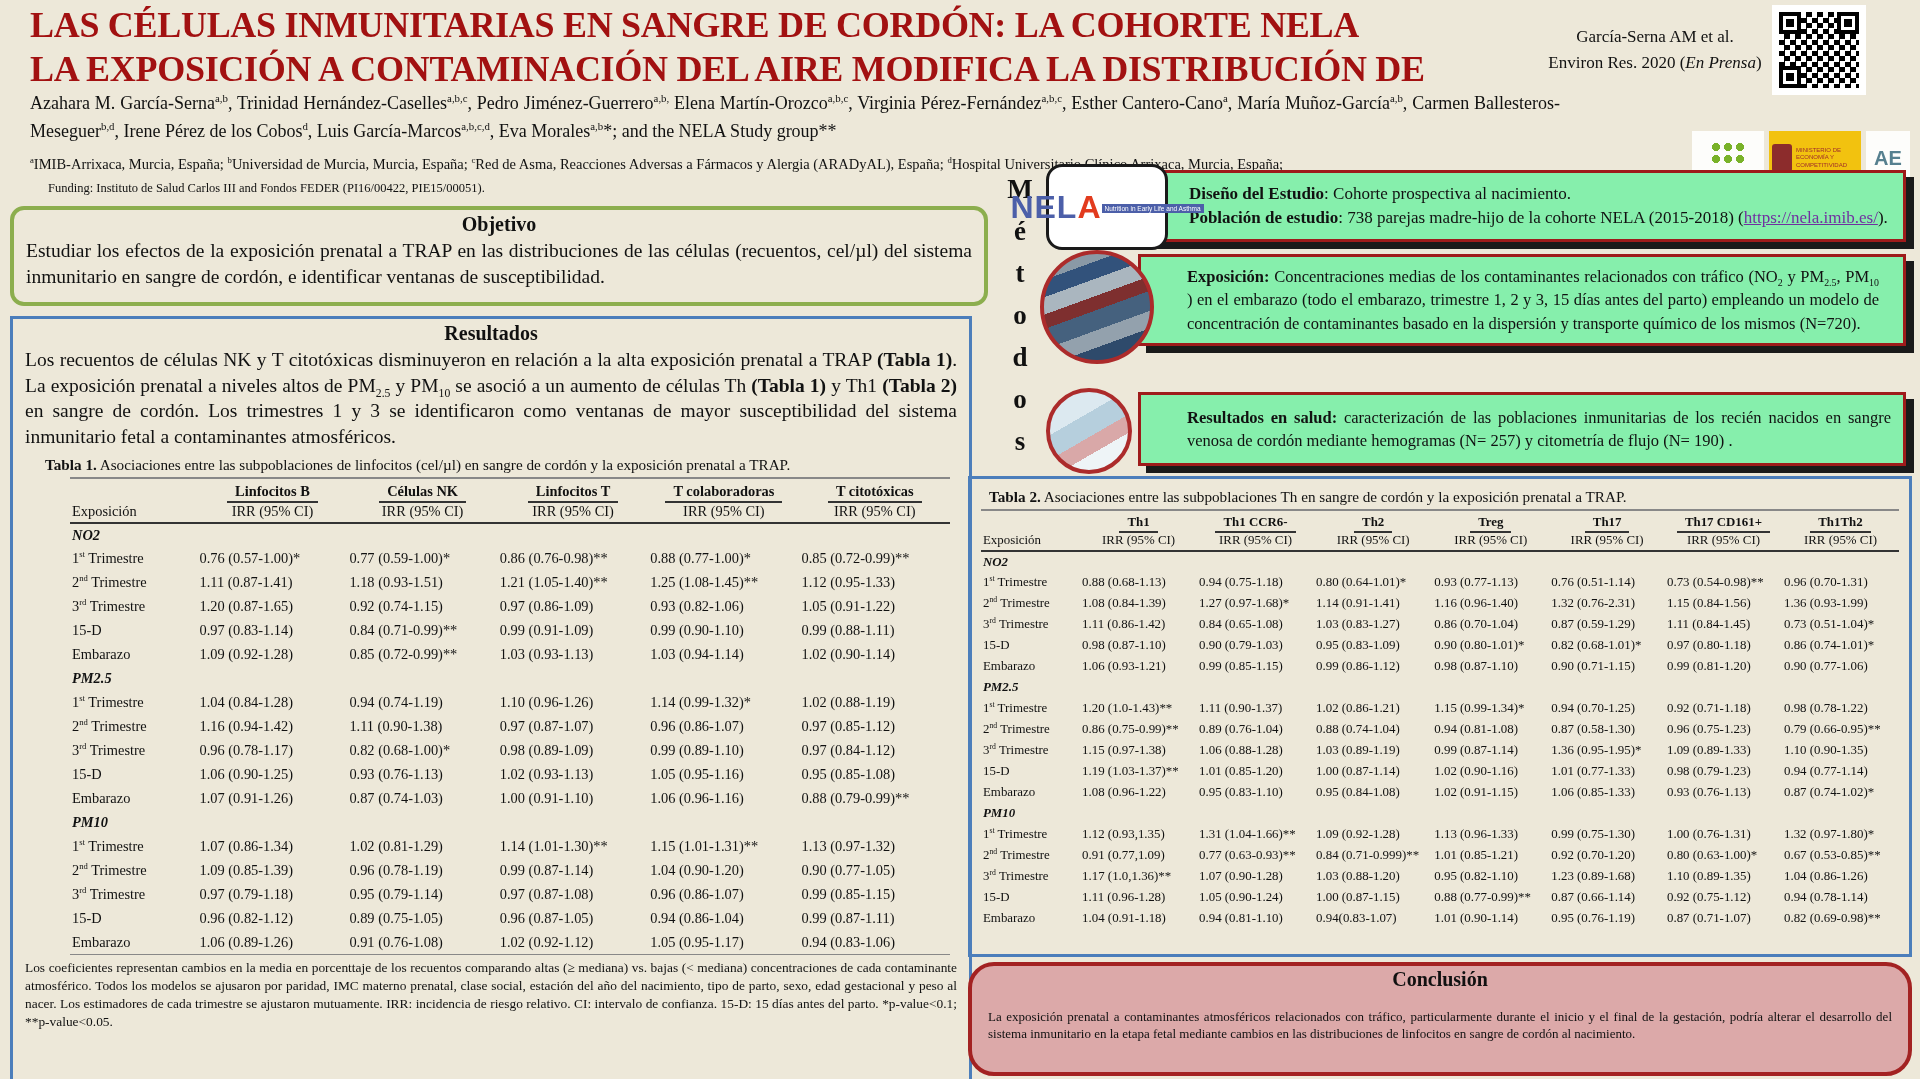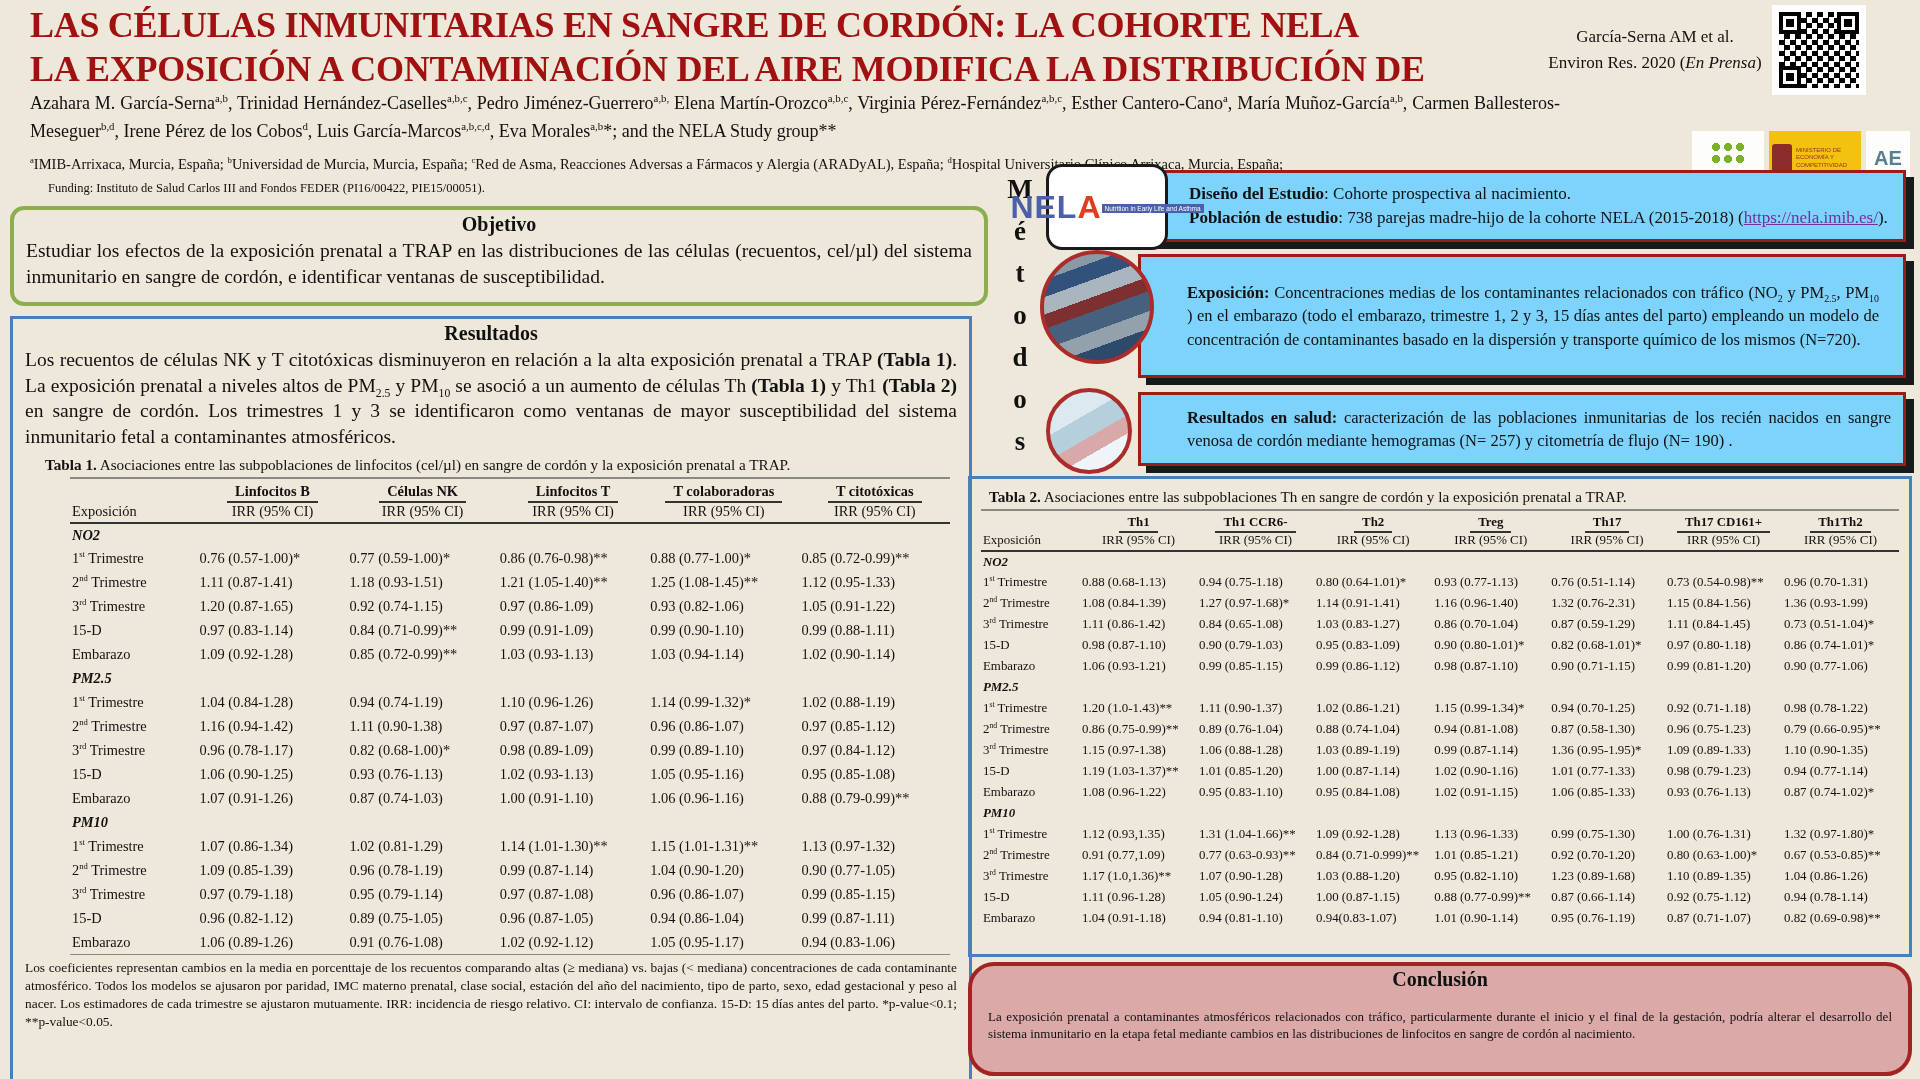--- a/index.html
+++ b/index.html
@@ -59,25 +59,25 @@
   
   .met-vert{position:absolute;left:1003px;top:168px;width:34px;text-align:center;
     font-size:27px;font-weight:bold;line-height:42px;}
   .nela-logo{position:absolute;left:1046px;top:164px;width:122px;height:86px;background:#fff;
     border:3px solid #1a1a1a;border-radius:16px;z-index:3;display:flex;flex-direction:row;
     align-items:center;justify-content:center;box-sizing:border-box;}
   .nela-word{font-family:"Liberation Sans",sans-serif;font-weight:bold;font-size:32px;line-height:1;letter-spacing:1px;}
   .nela-word .nl{color:#4C5FA9;} .nela-word .na{color:#E23B1E;}
   .nela-sub{font-size:6.5px;color:#fff;background:#4C5FA9;padding:1px 3px;margin-top:3px;
     font-family:"Liberation Sans",sans-serif;white-space:nowrap;}
-  .met-box{position:absolute;left:1138px;background:#7dd3fc;border:3px solid #9E1B1B;
+  .met-box{position:absolute;left:1138px;background:#86efac;border:3px solid #9E1B1B;
     box-shadow:8px 7px 0 #1a1a1a;box-sizing:border-box;display:flex;align-items:center;z-index:2;}
   .met-box .inner{text-align:justify;line-height:1.42;}
   #met1{top:170px;width:768px;height:72px;padding:4px 12px 4px 48px;font-size:17px;}
-  #met2{top:254px;width:768px;height:124px;padding:4px 24px 4px 46px;font-size:16.5px;}
+  #met2{top:254px;width:768px;height:92px;padding:4px 24px 4px 46px;font-size:16.5px;}
   #met3{top:392px;width:768px;height:74px;padding:4px 12px 4px 46px;font-size:16.5px;}
   .met-circle{position:absolute;border-radius:50%;border:4px solid #AC2B2B;z-index:3;box-sizing:border-box;}
   #circ-traffic{left:1040px;top:250px;width:114px;height:114px;background:
     linear-gradient(160deg,#8a99a6 0 18%,#32527b 18% 30%,#aab6bf 30% 42%,#7e2f2f 42% 52%,#45617e 52% 66%,#93a1ad 66% 78%,#2e4a6b 78% 100%);}
   #circ-lab{left:1046px;top:388px;width:86px;height:86px;background:
     linear-gradient(150deg,#dce9f0 0 35%,#b6cfdd 35% 55%,#d9a8a8 55% 70%,#eef4f7 70% 100%);}
 
   
   .box-tabla2{position:absolute;left:968px;top:476px;width:944px;height:481px;border:3px solid #4C7EBB;
     box-sizing:border-box;padding:3px 10px;}

